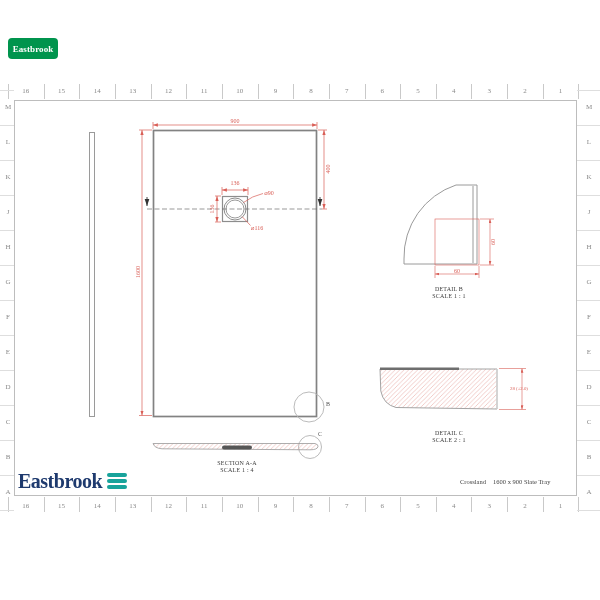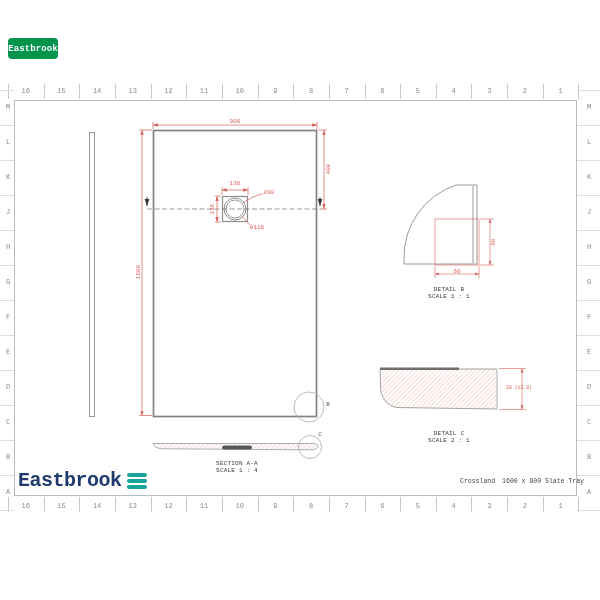--- a/index.html
+++ b/index.html
@@ -1,17 +1,17 @@
 <!DOCTYPE html>
 <html><head>
 <meta charset="utf-8">
 <style>
   html,body{margin:0;padding:0;background:#fff;}
   #sheet{position:relative;width:600px;height:532px;background:#ffffff;overflow:hidden;
-         font-family:Liberation Mono, monospace;}
+         font-family:Liberation Serif, serif;}
   
   .rnum{position:absolute;font-size:7px;color:#8a8a8a;transform:translate(-50%,-50%);}
   .rlet{position:absolute;font-size:7px;color:#8a8a8a;transform:translate(-50%,-50%);}
   .tickv{position:absolute;width:1px;background:#c9c9c9;}
   .tickh{position:absolute;height:1px;background:#dedede;}
   .border-rect{position:absolute;left:14px;top:100px;width:563px;height:396px;
                border:1px solid #bdbdbd;box-sizing:border-box;}
   
   .dim{position:absolute;font-size:6px;color:#d95f57;white-space:nowrap;
        transform:translate(-50%,-50%);}

